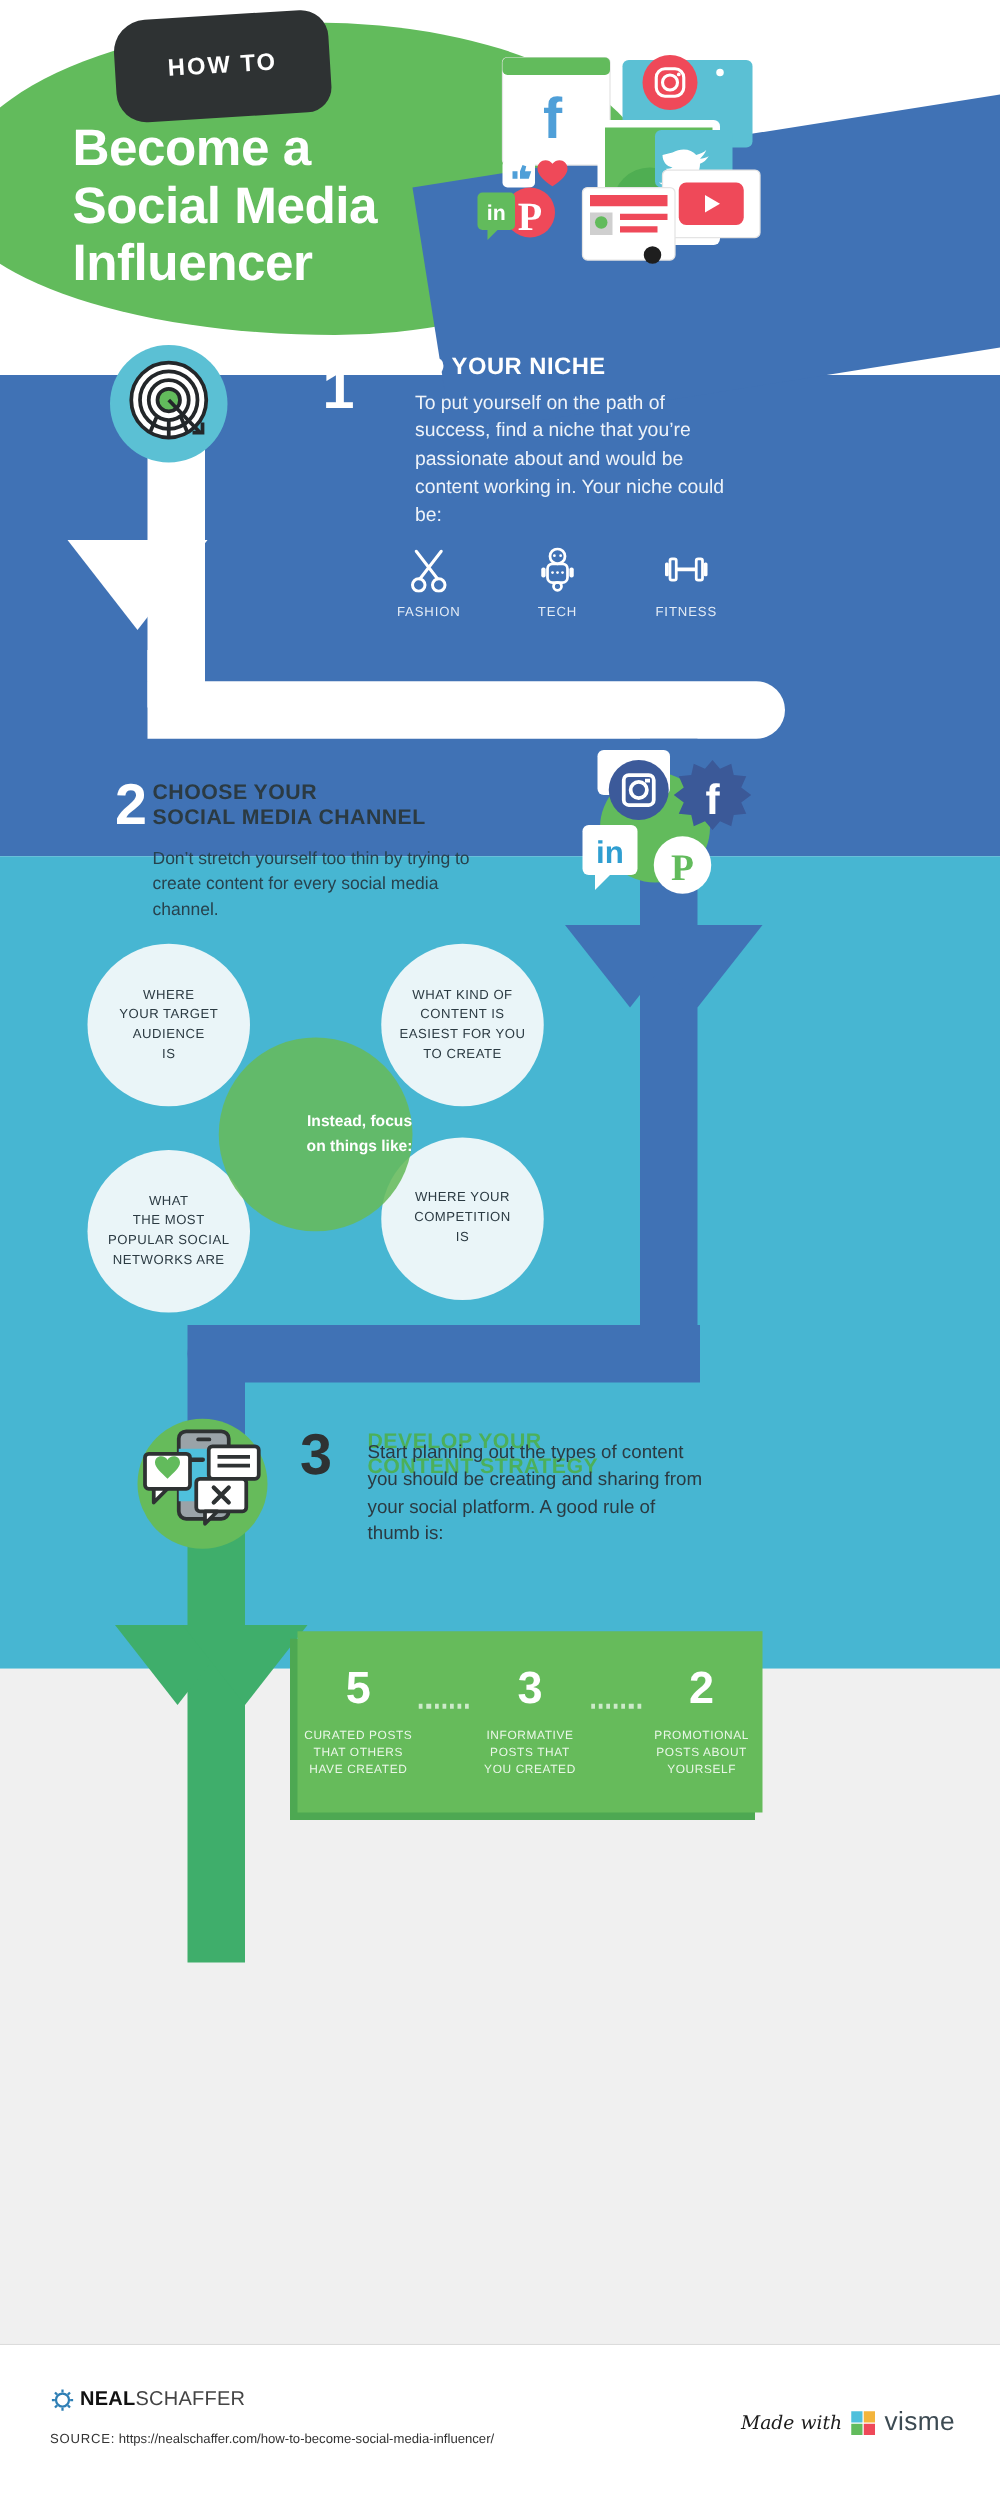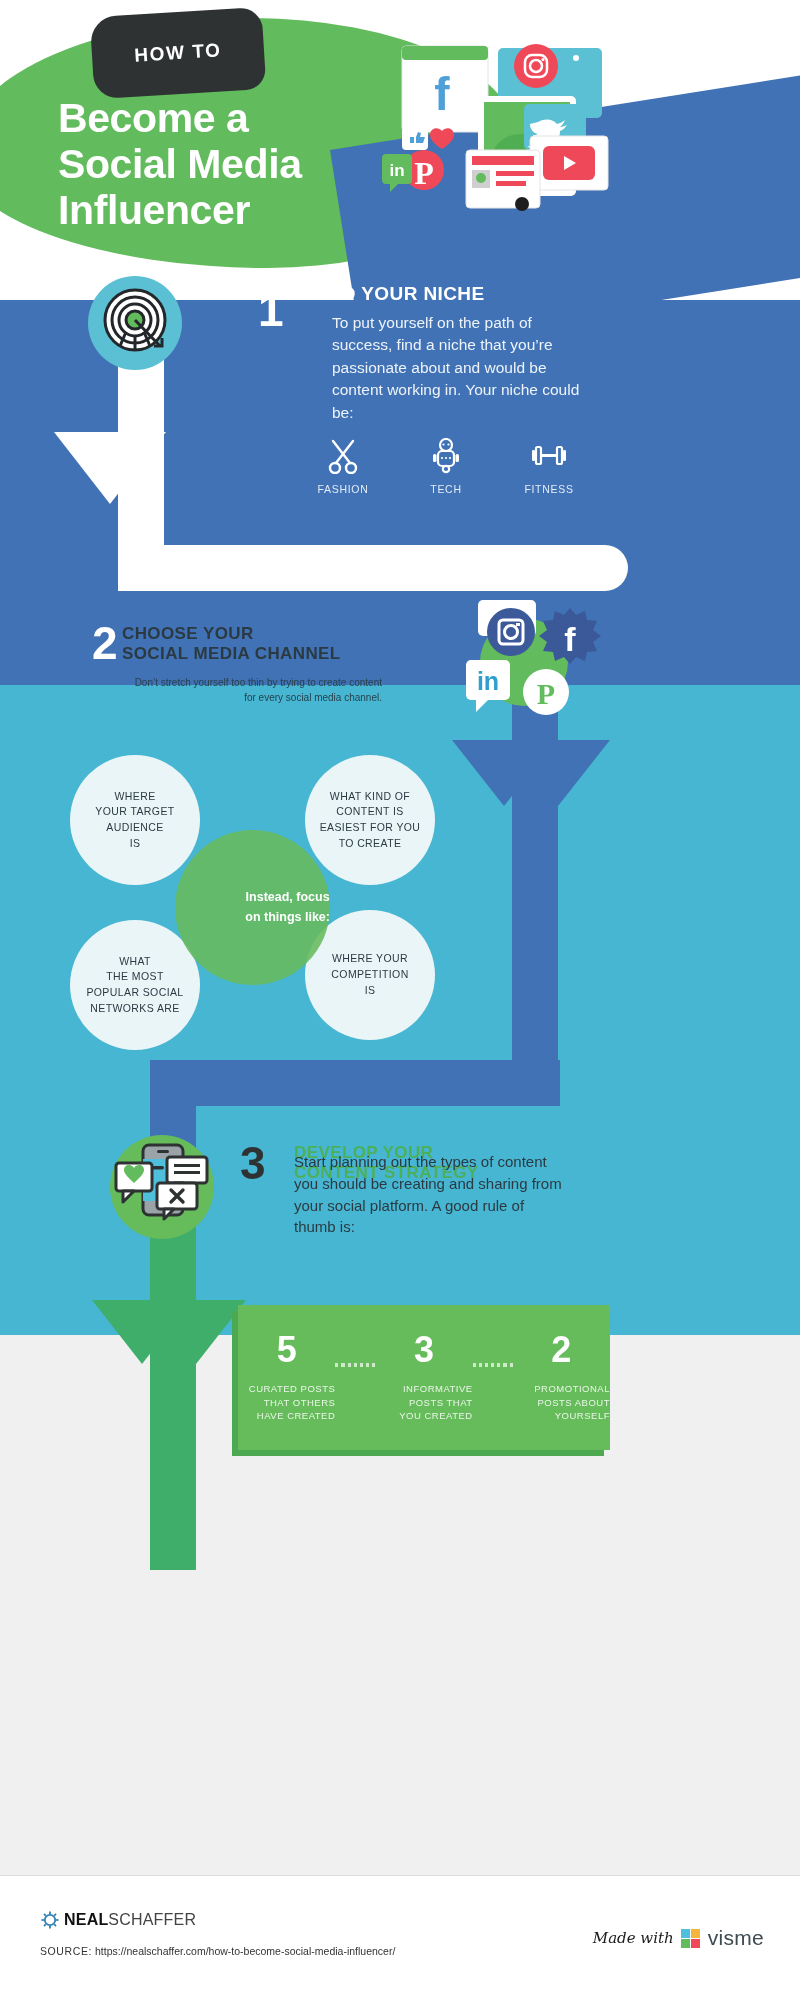--- a/index.html
+++ b/index.html
@@ -158,21 +158,21 @@
   
   .target-wrap {
     position: absolute; left: 88px; top: 276px;
     width: 94px; height: 94px; border-radius: 50%;
     background: #5bc0d4;
   }
 
   
   .s2-num   { left: 92px; top: 620px; font-size: 46px; color: #ffffff; }
   .s2-title { left: 122px; top: 624px; font-size: 17px; color: #2b3a42; letter-spacing: .4px; }
-  .s2-body  { left: 122px; top: 676px; width: 260px; font-size: 10px; color: #27424e; text-align: right; }
+  .s2-body  { left: 122px; top: 676px; width: 260px; font-size: 14px; color: #27424e; }
 
   
   .venn { position: absolute; left: 70px; top: 755px; width: 370px; height: 290px; }
   .v-circle {
     position: absolute; border-radius: 50%;
     background: #eaf5f8;
     display: flex; align-items: center; justify-content: center;
     text-align: center; font-size: 10.5px; color: #2b3a42; line-height: 1.5;
     letter-spacing: .4px;
   }
@@ -211,21 +211,21 @@
     display: flex; align-items: center; justify-content: center;
   }
   .ratio-shadow {
     position: absolute; left: 232px; top: 1311px;
     width: 372px; height: 145px; background: #4da852;
   }
   .ratio-item { width: 112px; text-align: center; }
   .ratio-num { font-size: 36px; font-weight: bold; color: #ffffff; line-height: 1; }
   .ratio-label {
     margin-top: 14px; font-size: 9.5px; color: #eaf7e8;
-    line-height: 1.45; letter-spacing: .5px; text-align: right;
+    line-height: 1.45; letter-spacing: .5px;
   }
   .ratio-dots {
     width: 40px; display: flex; align-items: flex-start; justify-content: center;
     gap: 3px; margin-top: -26px;
   }
   .ratio-dots i { width: 4px; height: 4px; background: #cdeac9; display: block; }
 
   
   .foot-rule { position: absolute; left: 0; top: 1875px; width: 800px; height: 1px; background: #dcdcdc; }
   .brand { position: absolute; left: 40px; top: 1910px; display: flex; align-items: center; }

